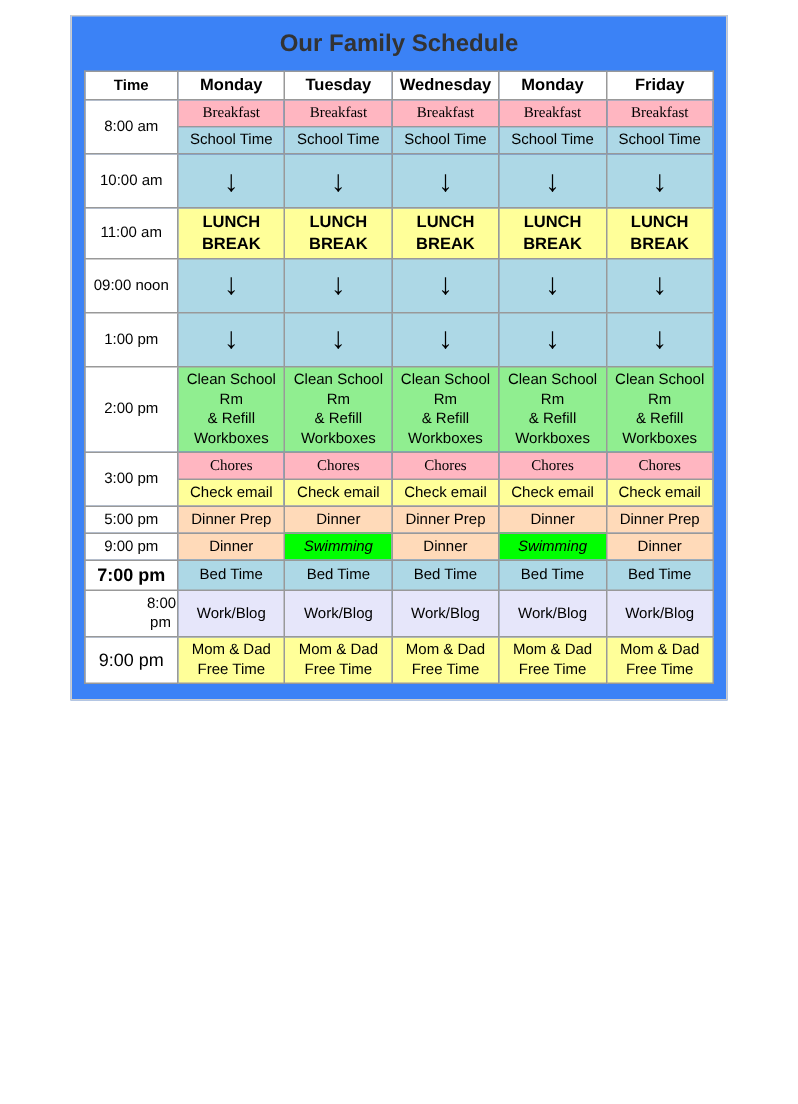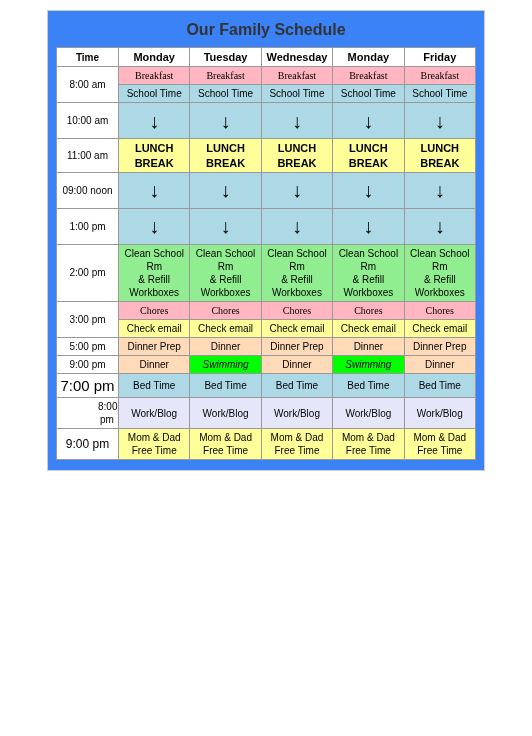--- a/index.html
+++ b/index.html
@@ -176,21 +176,21 @@
         </tr>
         <tr>
           <td class="time-col" style="font-size: 10px;">9:00 pm</td>
           <td class="bg-peach">Dinner</td>
           <td class="bg-bright-green">Swimming</td>
           <td class="bg-peach">Dinner</td>
           <td class="bg-bright-green">Swimming</td>
           <td class="bg-peach">Dinner</td>
         </tr>
         <tr>
-          <td class="time-col" style="font-size: 15px;">7:00 pm</td>
+          <td class="time-col" style="font-size: 12px; font-weight: bold;">7:00 pm</td>
           <td class="bg-light-blue">Bed Time</td>
           <td class="bg-light-blue">Bed Time</td>
           <td class="bg-light-blue">Bed Time</td>
           <td class="bg-light-blue">Bed Time</td>
           <td class="bg-light-blue">Bed Time</td>
         </tr>
         <tr>
           <td class="time-col" style="font-size: 10px; padding-left: 41px;">8:00 pm</td>
           <td class="bg-lavender">Work/Blog</td>
           <td class="bg-lavender">Work/Blog</td>

